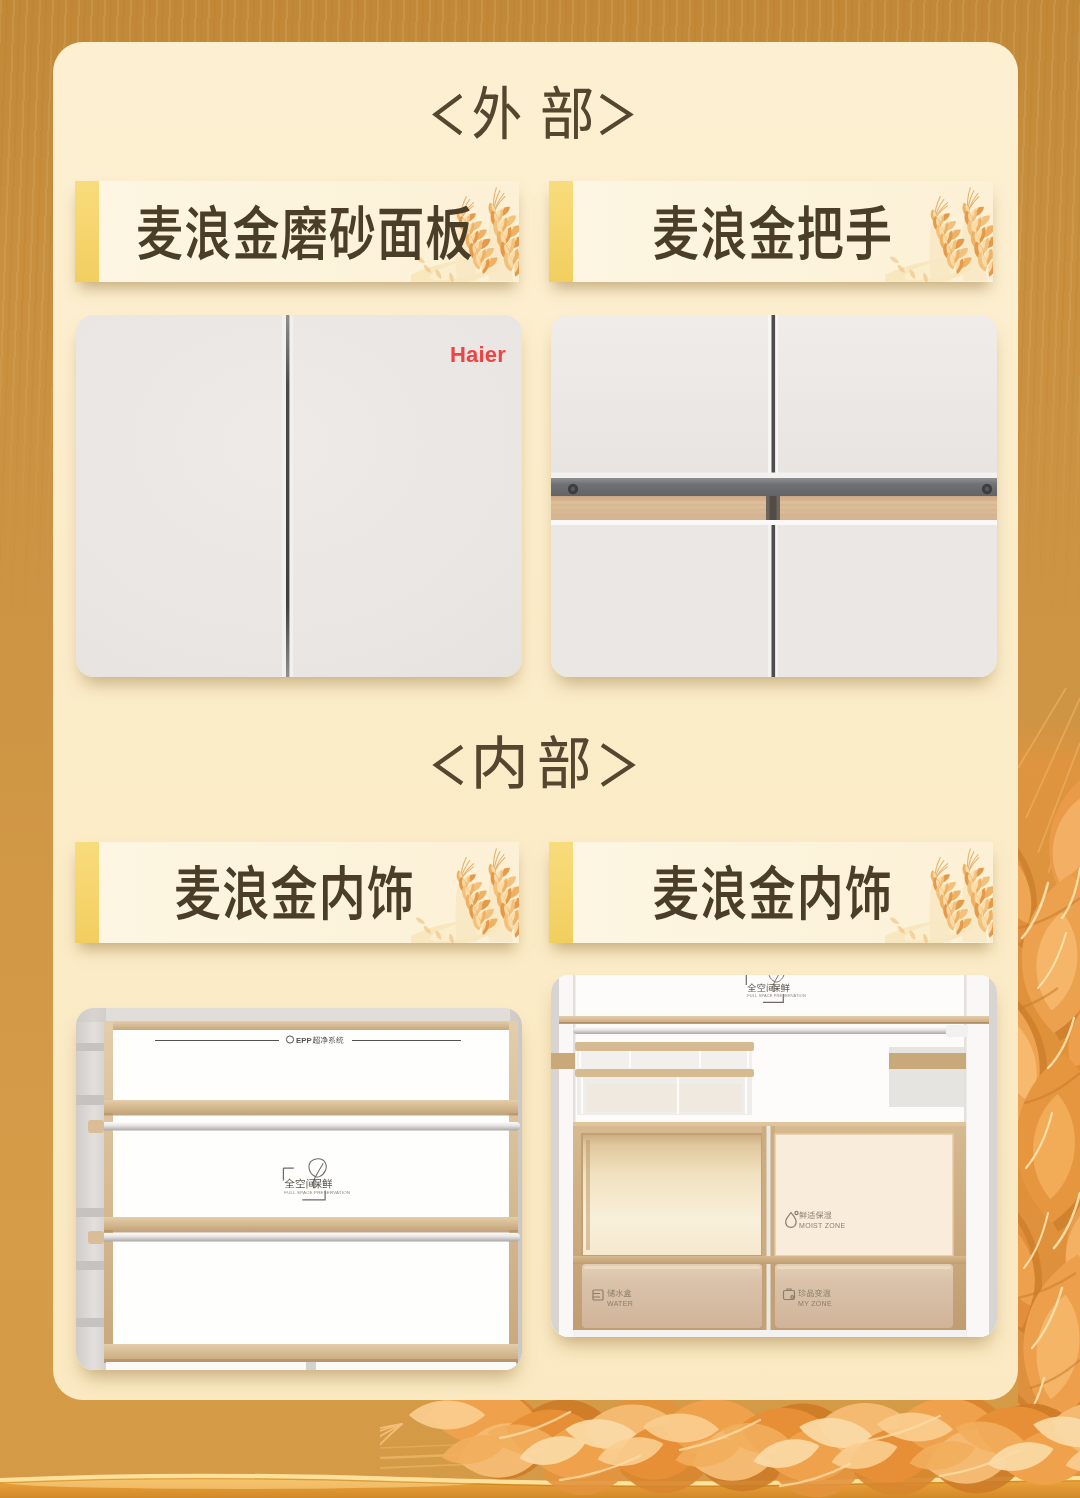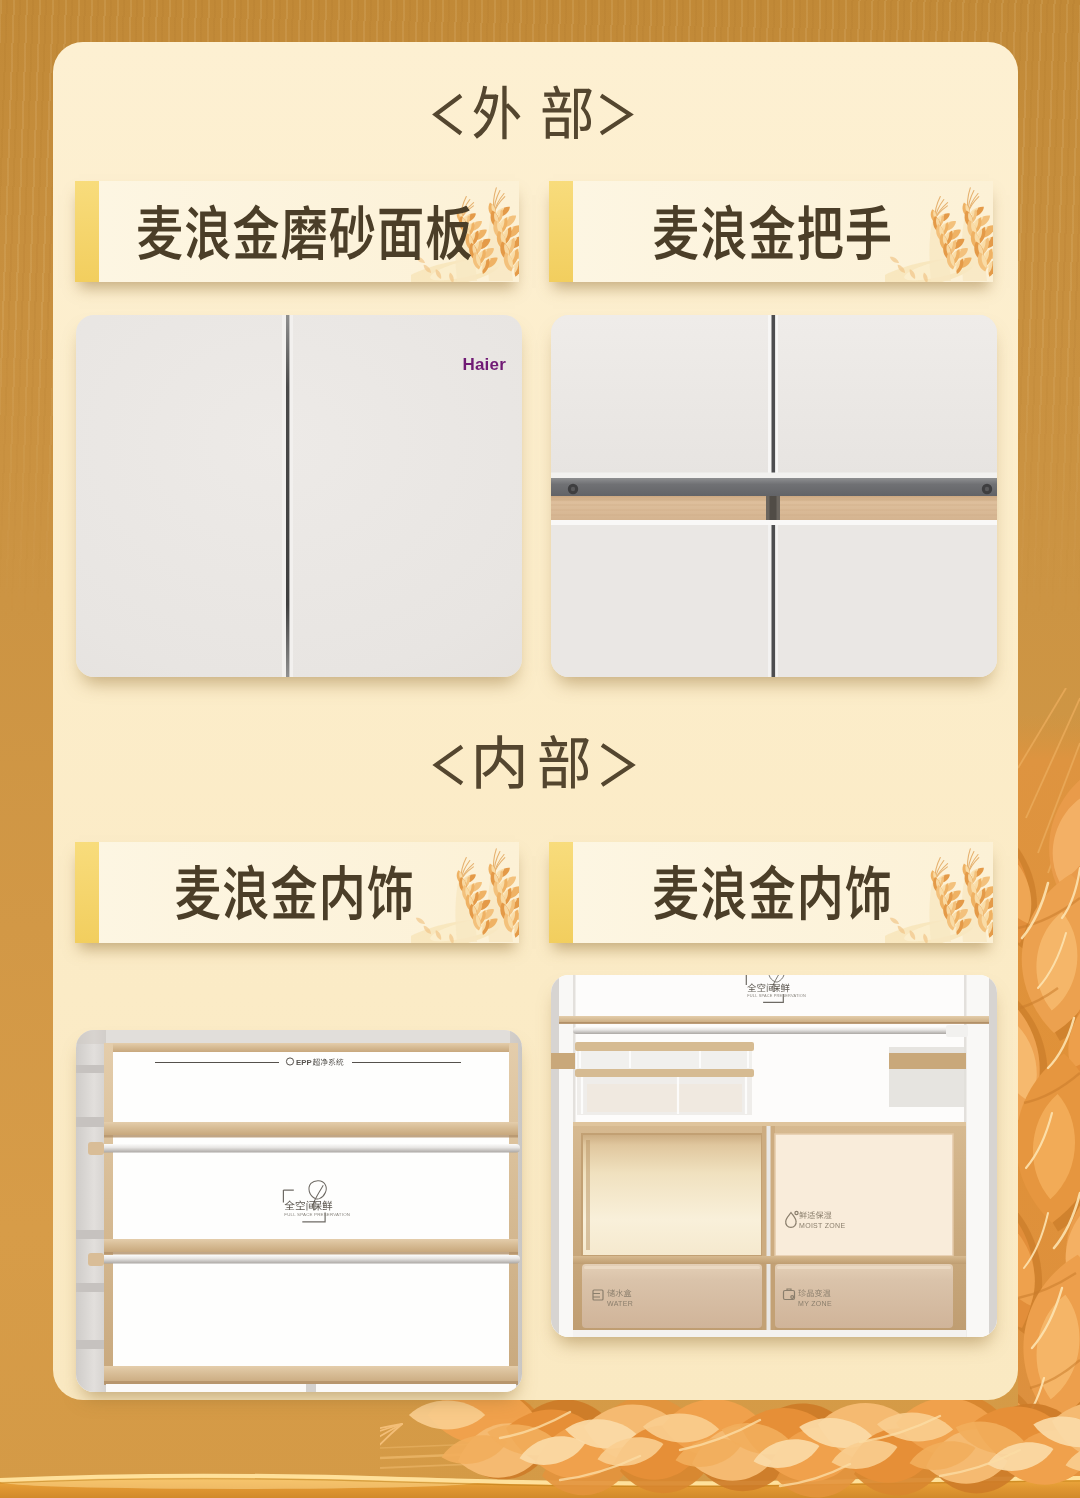--- a/index.html
+++ b/index.html
@@ -8,21 +8,21 @@
  background:repeating-linear-gradient(92deg,rgba(255,240,200,0.10) 0 2px,rgba(0,0,0,0) 2px 6px,rgba(150,95,25,0.07) 6px 8px,rgba(0,0,0,0) 8px 13px);
  -webkit-mask-image:linear-gradient(180deg,#000 50%,rgba(0,0,0,0) 100%);
  mask-image:linear-gradient(180deg,#000 50%,rgba(0,0,0,0) 100%);}
 .panel{position:absolute;left:53px;top:42px;width:965px;height:1358px;border-radius:30px;
  background:linear-gradient(180deg,#FDF0D2 0%,#FCEDCA 40%,#FAE9C2 100%);}
 .bn{position:absolute;width:444px;height:101px;background:linear-gradient(90deg,#FDF6E3,#FCF1D6);
  box-shadow:0 10px 14px -4px rgba(146,110,50,0.5);overflow:hidden}
 .tab{position:absolute;left:0;top:0;width:24px;height:101px;background:linear-gradient(180deg,#F8DC7C,#F2CE5E)}
 .img{position:absolute;width:446px;height:362px;border-radius:18px;overflow:hidden;
  box-shadow:0 12px 18px -6px rgba(146,110,50,0.5)}
-.haier{position:absolute;right:16px;top:40px;font-size:17px;font-weight:bold;color:#701a75;letter-spacing:0.2px}
+.haier{position:absolute;right:16px;top:27px;font-size:22px;font-weight:bold;color:#ef4444;letter-spacing:0.2px}
 </style></head><body>
 
 <div class="tex"></div>
 
 <svg width="62" height="800" viewBox="0 0 62 800" style="position:absolute;left:1018px;top:688px;overflow:hidden">
     <defs>
       <linearGradient id="rwg" x1="0" y1="0" x2="0" y2="1">
         <stop offset="0" stop-color="#D6933E" stop-opacity="0"></stop>
         <stop offset="0.06" stop-color="#DE9440"></stop>
         <stop offset="0.5" stop-color="#E09138"></stop>
@@ -653,21 +653,21 @@
         <path d="M551,500 h446 M551,505 h446 M551,510 h446 M551,515 h446" stroke="#B68F64" stroke-width="0.7"></path>
       </g>
       <rect x="766" y="496" width="14" height="24" fill="#6B655E"></rect>
       <rect x="769.5" y="496" width="7" height="24" fill="#514C46"></rect>
       <rect x="551" y="520" width="446" height="5" fill="#F9F8F7"></rect>
       <rect x="551" y="525" width="446" height="152" fill="#EAE7E4"></rect>
       <rect x="768" y="525" width="10" height="152" fill="#F3F2F1"></rect>
       <rect x="771.5" y="525" width="3.6" height="152" fill="#4D4D4F"></rect>
     </svg></div>
 
-<div class="img" style="left:76px;top:1030px"><svg width="446" height="362" viewBox="76 975 446 362">
+<div class="img" style="left:76px;top:1008px"><svg width="446" height="362" viewBox="76 975 446 362">
       <defs>
         <linearGradient id="goldbar" x1="0" y1="0" x2="0" y2="1">
           <stop offset="0" stop-color="#E4CDAB"></stop>
           <stop offset="0.45" stop-color="#D7BC95"></stop>
           <stop offset="1" stop-color="#C8A87D"></stop>
         </linearGradient>
         <linearGradient id="rod" x1="0" y1="0" x2="0" y2="1">
           <stop offset="0" stop-color="#FBFBFA"></stop>
           <stop offset="0.4" stop-color="#E8E6E4"></stop>
           <stop offset="1" stop-color="#ABA7A3"></stop>

